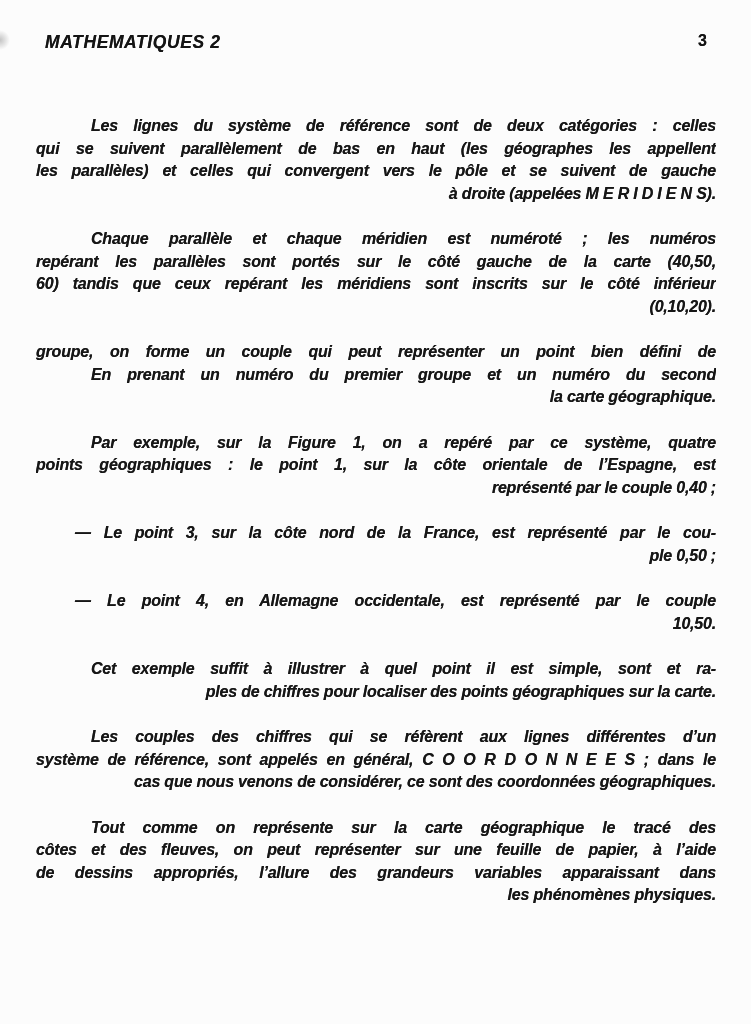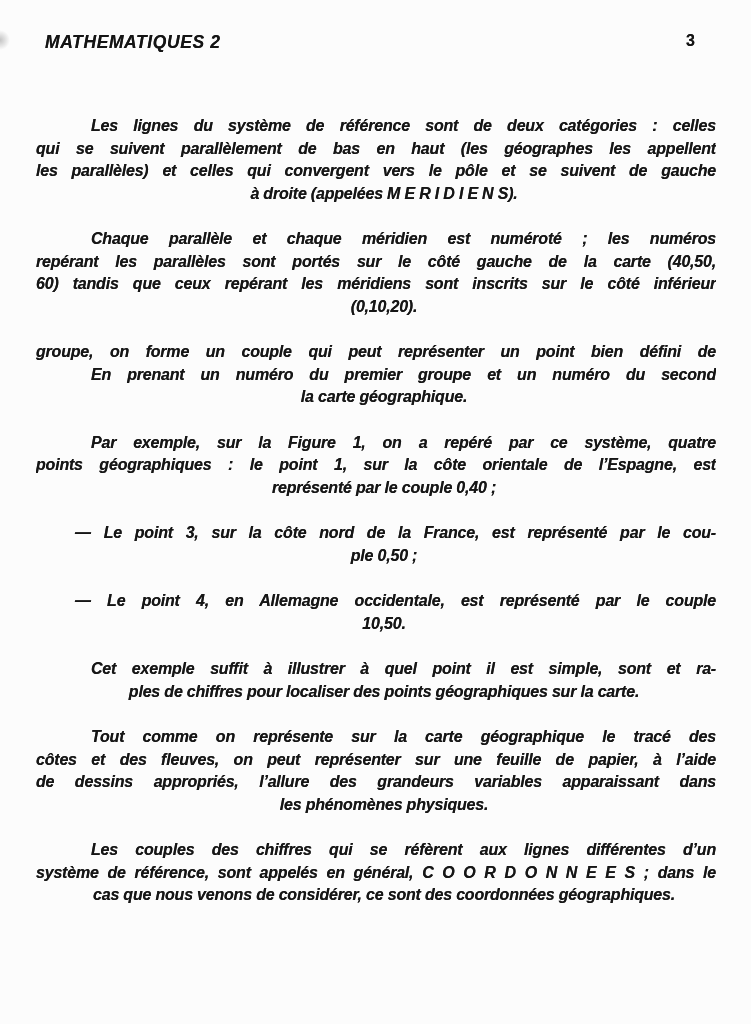--- a/index.html
+++ b/index.html
@@ -17,21 +17,21 @@
   .page {
     box-sizing: border-box;
     width: 751px;
     height: 1024px;
     position: relative;
   }
   .page-header {
     display: flex;
     justify-content: space-between;
     align-items: flex-start;
-    padding: 32px 56px 0 45px;
+    padding: 32px 44px 0 45px;
   }
   .running-head {
     font-style: italic;
     font-weight: 700;
     font-size: 17.5px;
     letter-spacing: 0.6px;
     color: #141414;
     text-shadow: 0 0 0.5px #333;
   }
   .page-number {
@@ -59,21 +59,21 @@
     text-align: justify;
     height: 22.5px;
     overflow: hidden;
   }
   .line::after {
     content: "";
     display: inline-block;
     width: 100%;
   }
   .line.last {
-    text-align: center;
+    text-align: right;
     margin-left: 16px;
   }
   .line.last::after {
     content: none;
   }
   .para.body .line.first { text-indent: 55px; }
   .para.item .line.first { text-indent: 39px; }
   .scan-artifact {
     position: absolute;
     left: 0;
@@ -121,24 +121,24 @@
       </p>
       <p class="para item">
         <span class="line first">—  Le point 4, en Allemagne occidentale, est représenté par le couple</span>
         <span class="line last">10,50.</span>
       </p>
       <p class="para body">
         <span class="line first">Cet exemple suffit à illustrer à quel point il est simple, sont et ra-</span>
         <span class="line last">ples de chiffres pour localiser des points géographiques sur la carte.</span>
       </p>
       <p class="para body">
+        <span class="line first">Les couples des chiffres qui se réfèrent aux lignes différentes d’un</span>
+        <span class="line">système de référence, sont appelés en général, C O O R D O N N E E S ; dans le</span>
+        <span class="line last">cas que nous venons de considérer, ce sont des coordonnées géographiques.</span>
+      </p>
+      <p class="para body">
         <span class="line first">Tout comme on représente sur la carte géographique le tracé des</span>
         <span class="line">côtes et des fleuves, on peut représenter sur une feuille de papier, à l’aide</span>
         <span class="line">de dessins appropriés, l’allure des grandeurs variables apparaissant dans</span>
         <span class="line last">les phénomènes physiques.</span>
       </p>
-      <p class="para body">
-        <span class="line first">Les couples des chiffres qui se réfèrent aux lignes différentes d’un</span>
-        <span class="line">système de référence, sont appelés en général, C O O R D O N N E E S ; dans le</span>
-        <span class="line last">cas que nous venons de considérer, ce sont des coordonnées géographiques.</span>
-      </p>
     </main>
 </div>
 
 </body></html>

